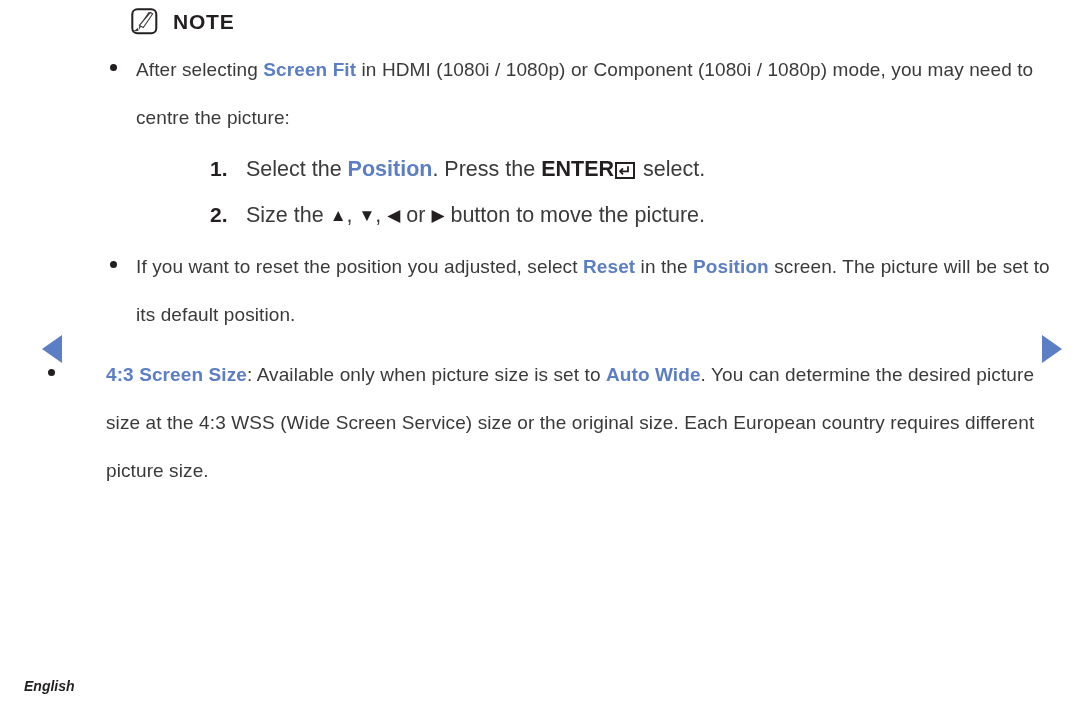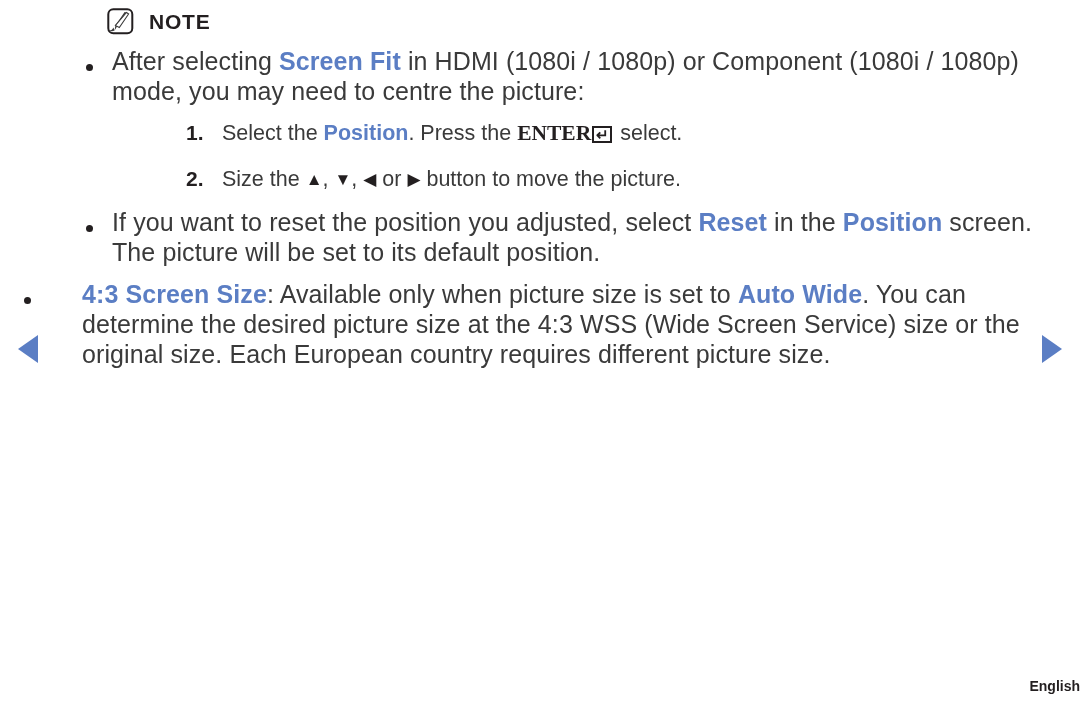--- a/index.html
+++ b/index.html
@@ -12,20 +12,21 @@
     background: #ffffff;
     font-family: "Liberation Sans", sans-serif;
     color: #2b2b2b;
     position: relative;
     overflow: hidden;
   }
 
   .page {
     position: absolute;
     inset: 0;
+    margin-left: 24px;
   }
 
   
   .note-head {
     position: absolute;
     left: 107px;
     top: 8px;
     display: flex;
     align-items: center;
     gap: 12px;
@@ -63,22 +64,22 @@
   }
   .bullet-dot i {
     display: inline-block;
     width: 7px;
     height: 7px;
     border-radius: 50%;
     background: #231f20;
   }
   .bullet-text {
     flex: 1 1 auto;
-    font-size: 25px;
-    line-height: 30px;
+    font-size: 19px;
+    line-height: 48px;
     color: #3a3a3a;
     letter-spacing: 0.1px;
   }
 
   .num-row {
     display: flex;
     align-items: flex-start;
     padding-left: 100px;
   }
   .num-mark {
@@ -100,21 +101,20 @@
   .sp-10 { height: 10px; }
   .sp-12 { height: 12px; }
 
   .hl {
     color: #5b7ec4;
     font-weight: bold;
   }
   .bold {
     font-weight: bold;
     color: #231f20;
-    font-family: Liberation Serif, serif;
   }
 
   
   .enter-key {
     display: inline-block;
     border: 2px solid #231f20;
     width: 20px;
     height: 17px;
     line-height: 13px;
     vertical-align: 1px;
@@ -154,24 +154,25 @@
     border-bottom: 14px solid transparent;
     border-left: 20px solid #5b7ec4;
   }
 
   
   .footer {
     position: absolute;
     left: 0;
     right: 0;
     top: 678px;
-    text-align: right;
+    text-align: left;
     font-size: 14px;
     font-weight: bold;
     color: #231f20;
+    font-style: italic;
   }
 </style>
 </head>
 <body>
 
 <div class="page">
 
   <div class="note-head">
     <span class="note-icon-wrap">
       <svg class="note-icon" viewBox="0 0 30 27" xmlns="http://www.w3.org/2000/svg">

